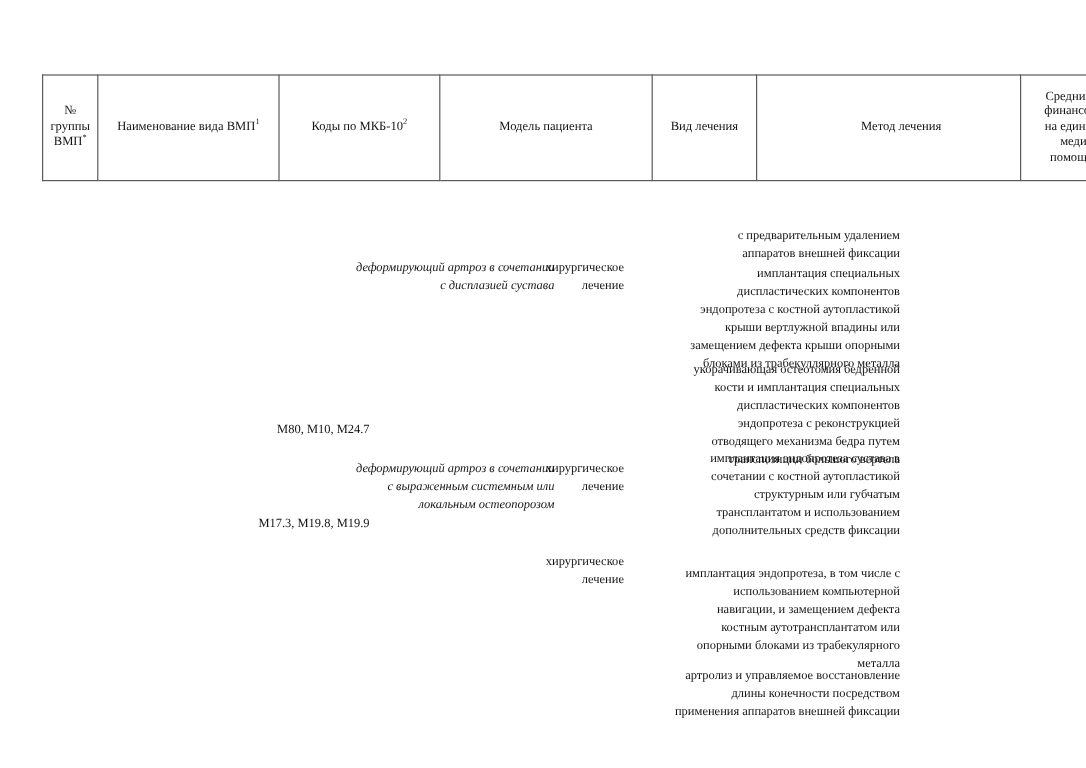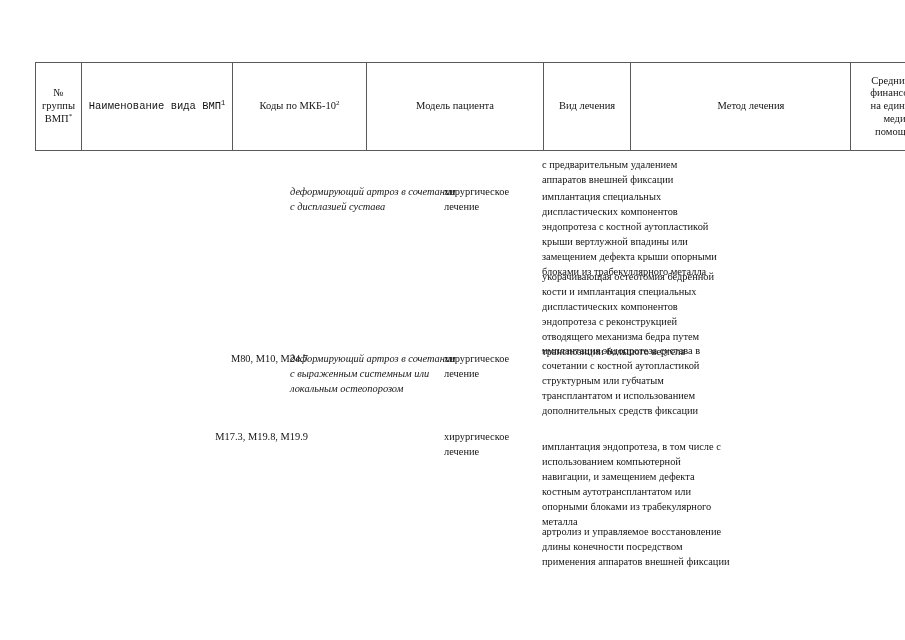--- a/index.html
+++ b/index.html
@@ -40,21 +40,21 @@
     font-size: 10.5px;
     line-height: 1.22;
     height: 83px;
     padding: 2px 3px;
     color: #141414;
   }
   .hdr-table td.last-col {
     border-right: none;
   }
   .hdr-table .c1 { width: 39px; }
-  .hdr-table .c2 { width: 144px; font-family: Liberation Mono, monospace; }
+  .hdr-table .c2 { width: 144px; }
   .hdr-table .c3 { width: 127px; }
   .hdr-table .c4 { width: 170px; }
   .hdr-table .c5 { width: 80px; }
   .hdr-table .c6 { width: 192px; padding-left: 24px; }
   .hdr-table .c7 { width: 118px; }
 
   sup {
     font-size: 7px;
     vertical-align: super;
     line-height: 0;
@@ -67,21 +67,22 @@
     line-height: 1.44;
     color: #151515;
     white-space: pre-line;
   }
   .blk.codes {
     text-align: right;
   }
   .blk.model,
   .blk.kind,
   .blk.method {
-    text-align: left;
+    text-align: right;
+    margin-top: 32px;
   }
 
   
   .col-codes  { left: 180px;  width: 128px; }
   .col-model  { left: 290px;  width: 172px; font-style: italic; }
   .col-kind   { left: 444px;  width: 76px;  }
   .col-method { left: 542px;  width: 208px; }
 </style>
 </head>
 <body>

